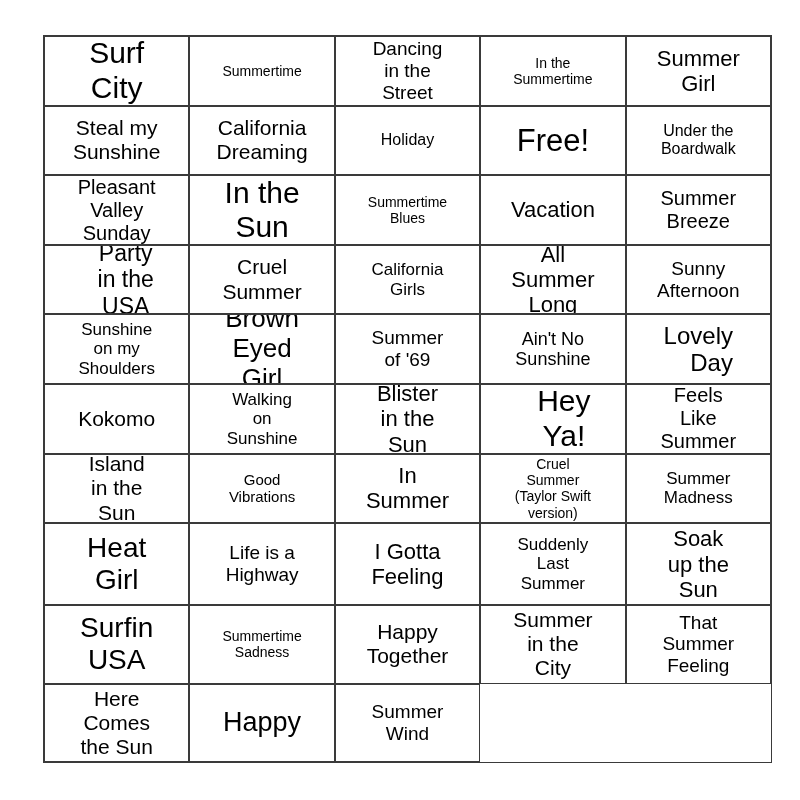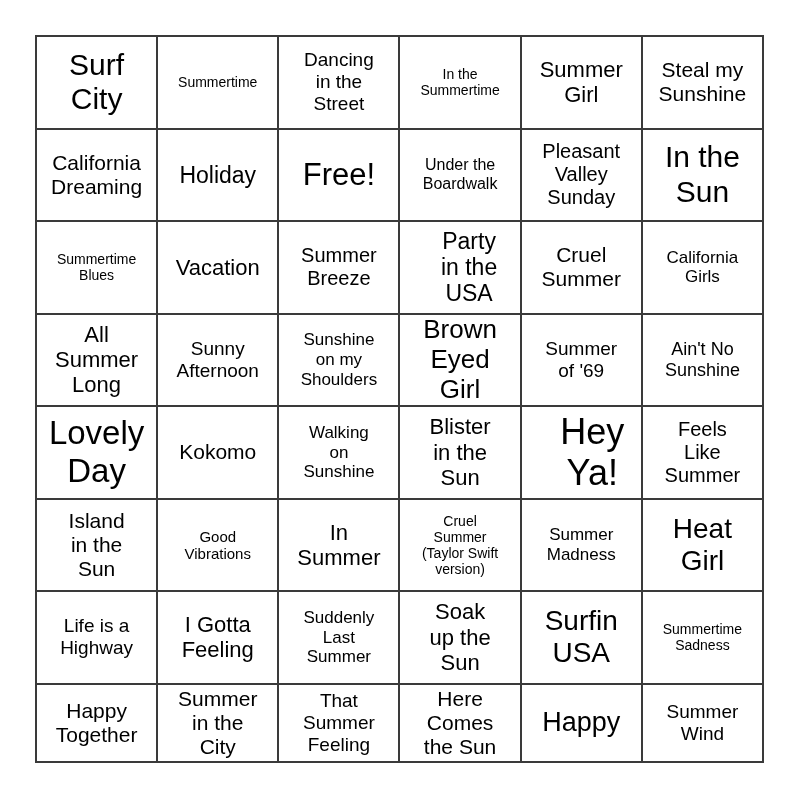--- a/index.html
+++ b/index.html
@@ -16,24 +16,25 @@
     top: 35px;
     width: 729px;
     height: 728px;
     box-sizing: border-box;
   }
   .grid {
     width: 100%;
     height: 100%;
     box-sizing: border-box;
     display: grid;
-    grid-template-columns: repeat(6, 1fr);
+    grid-template-columns: repeat(5, 1fr);
     grid-template-rows: repeat(7, 1fr);
     border: 1.5px solid #3a3a3a;
     background: #ffffff;
+    margin-left: 8px;
   }
   .cell {
     box-sizing: border-box;
     border: 1px solid #3a3a3a;
     display: flex;
     align-items: center;
     justify-content: center;
     text-align: center;
     white-space: pre-line;
     line-height: 1.15;
@@ -56,21 +57,21 @@
 in the
 Street</div>
     <div class="cell" style="font-size: 14px;">In the
 Summertime</div>
     <div class="cell" style="font-size: 22px;">Summer
 Girl</div>
     <div class="cell" style="font-size: 21px;">Steal my
 Sunshine</div>
     <div class="cell" style="font-size: 21px;">California
 Dreaming</div>
-    <div class="cell" style="font-size: 23px;">Holiday</div>
+    <div class="cell" style="font-size: 16px;">Holiday</div>
     <div class="cell" style="font-size: 31px;">Free!</div>
     <div class="cell" style="font-size: 16px;">Under the
 Boardwalk</div>
     <div class="cell" style="font-size: 20px;">Pleasant
 Valley
 Sunday</div>
     <div class="cell" style="font-size: 30px;">In the
 Sun</div>
     <div class="cell" style="font-size: 14px;">Summertime
 Blues</div>
@@ -92,30 +93,30 @@
     <div class="cell" style="font-size: 17px;">Sunshine
 on my
 Shoulders</div>
     <div class="cell" style="font-size: 26px;">Brown
 Eyed
 Girl</div>
     <div class="cell" style="font-size: 19px;">Summer
 of '69</div>
     <div class="cell" style="font-size: 18px;">Ain't No
 Sunshine</div>
-    <div class="cell" style="font-size: 33px;">Lovely
+    <div class="cell" style="font-size: 24px; text-align: right;">Lovely
 Day</div>
     <div class="cell" style="font-size: 21px;">Kokomo</div>
     <div class="cell" style="font-size: 17px;">Walking
 on
 Sunshine</div>
     <div class="cell" style="font-size: 22px;">Blister
 in the
 Sun</div>
-    <div class="cell" style="font-size: 36px; padding-left: 24px;">Hey
+    <div class="cell" style="font-size: 30px; padding-left: 24px;">Hey
 Ya!</div>
     <div class="cell" style="font-size: 20px;">Feels
 Like
 Summer</div>
     <div class="cell" style="font-size: 21px;">Island
 in the
 Sun</div>
     <div class="cell" style="font-size: 15px;">Good
 Vibrations</div>
     <div class="cell" style="font-size: 22px;">In

